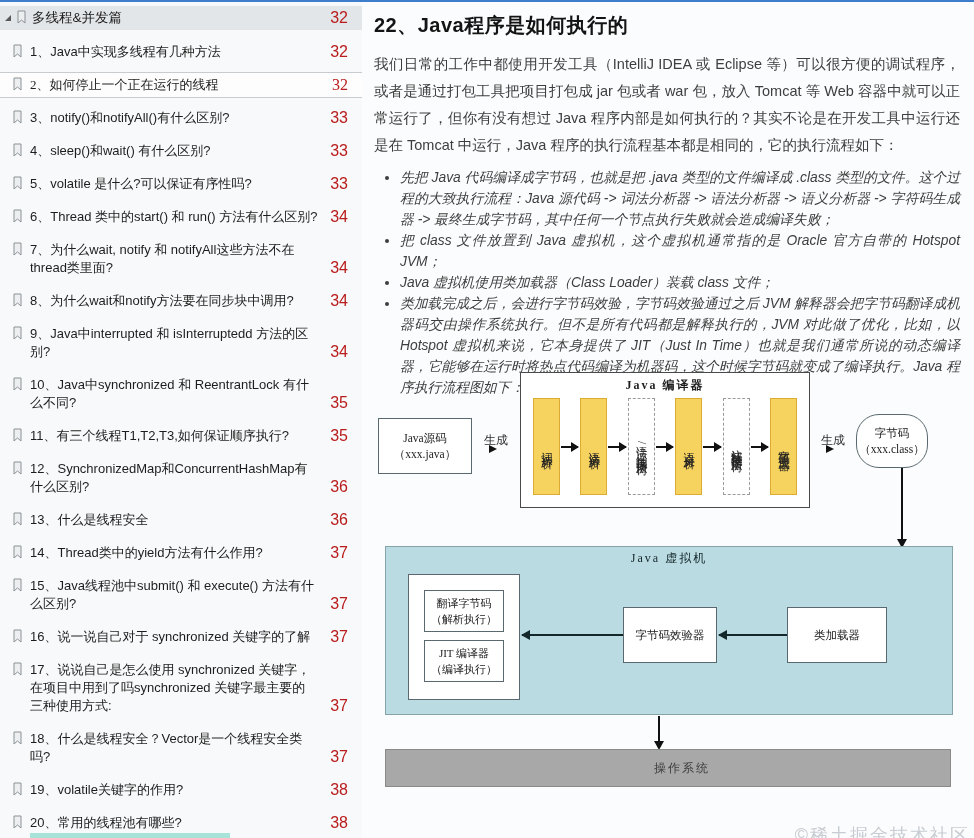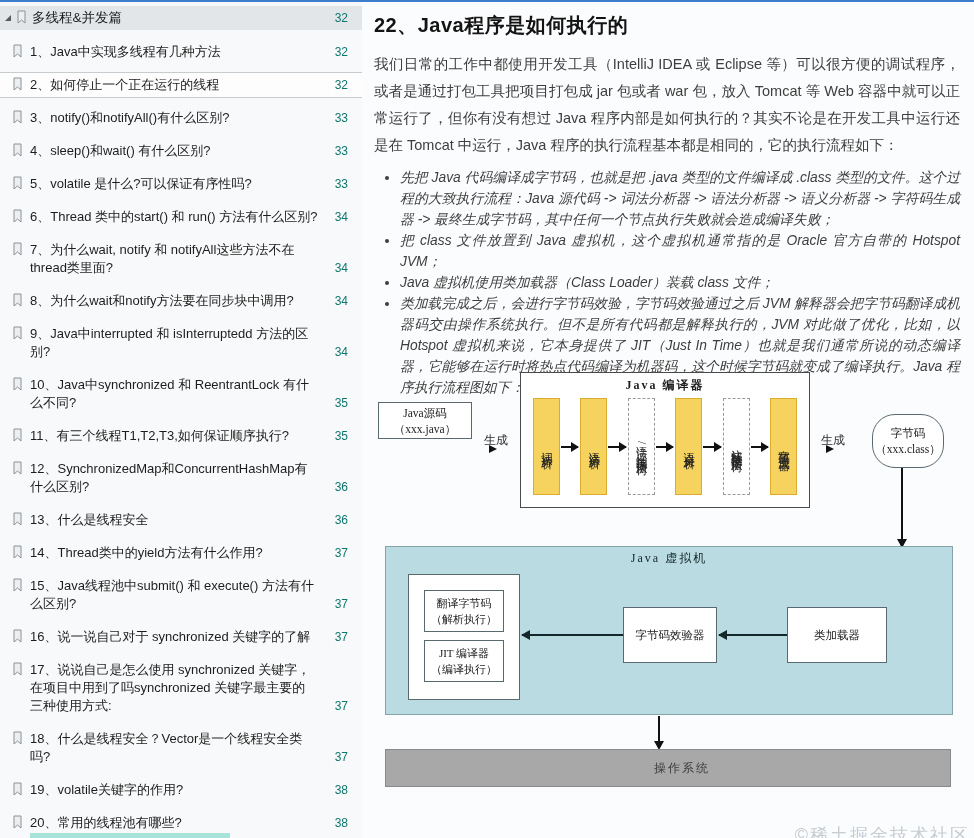--- a/index.html
+++ b/index.html
@@ -13,47 +13,47 @@
   .topline { position:absolute; top:0; left:0; width:974px; height:2px; background:#3e7dcc; z-index:9; }
 
   
   .sidebar {
     position:absolute; left:0; top:2px; bottom:0; width:362px;
     background:#f8f9fa; padding-top:4px; overflow:hidden;
   }
   .row { position:relative; margin-bottom:9px; padding:3px 44px 3px 30px;
          font-size:13px; line-height:18px; color:#1d1d1d; cursor:pointer; }
   .row .lbl { display:block; }
-  .row .pg { position:absolute; right:14px; bottom:3px; font-size:12px; color:#0f766e; }
+  .row .pg { position:absolute; right:14px; bottom:3px; font-size:16px; color:#b91c1c; }
   .row .bm { position:absolute; left:12px; top:4px; }
   .root { background:#e3e6e9; padding-left:32px; margin-bottom:10px; font-size:13.5px; }
   .root .bm { left:16px; }
   .root .tri { position:absolute; left:3px; top:7px; }
-  .focused { outline:1px solid #c9cccf; background:#fdfdfd; }
+  .focused { outline:1px solid #c9cccf; background:#fdfdfd;font-family:Liberation Serif, serif; }
   .tealstrip { position:absolute; left:30px; bottom:0; width:200px; height:5px;
                background:rgba(72,200,180,.45); }
 
   
   .main {
     position:absolute; left:362px; top:2px; right:0; bottom:0;
     background:#fbfcfd; padding:8px 14px 0 12px; overflow:hidden;
   }
   h1.title { font-size:20px; font-weight:bold; color:#141414; margin:2px 0 12px 0; letter-spacing:.5px; }
   .intro { font-size:14.5px; line-height:27px; color:#3e3e3e; text-align:justify; }
   ul.bullets { margin:8px 0 0 6px; padding-left:20px;font-style:italic; }
   ul.bullets li { font-size:13.8px; line-height:21px; color:#3e3e3e; text-align:justify; }
 
   
   .diagram { position:absolute; left:12px; top:364px; width:586px; height:430px;
              font-family:"Liberation Serif", serif; color:#222; }
   .dbox { position:absolute; border:1px solid #5a6970; background:#fff;
           display:flex; align-items:center; justify-content:center;
           text-align:center; font-size:11.5px; line-height:16px; white-space:pre-line; }
-  .src  { left:4px;  top:36px; width:94px; height:37px; }
-  .out  { left:498px; top:48px; width:72px; height:54px;border-radius:23px; }
+  .src  { left:4px;  top:52px; width:94px; height:56px; }
+  .out  { left:482px; top:48px; width:72px; height:54px;border-radius:23px; }
 
   .compiler { position:absolute; left:146px; top:6px; width:290px; height:136px;
               border:1px solid #4a4a4a; background:#fff; }
   .ctitle { text-align:center; font-size:12px; padding-top:4px; letter-spacing:2px; color:#1e1e1e;font-weight:bold; }
   .stages { display:flex; align-items:flex-start; padding:4px 12px 0 12px; }
   .stage { width:27px; height:97px; flex:none;
            display:flex; align-items:center; justify-content:center;
            writing-mode:vertical-rl; font-size:11.5px; letter-spacing:2px; }
   .stage.solid  { background:#f6d35e; border:1px solid #dcab32; }
   .stage.dashed { background:#fff;    border:1px dashed #9a9a9a; }

